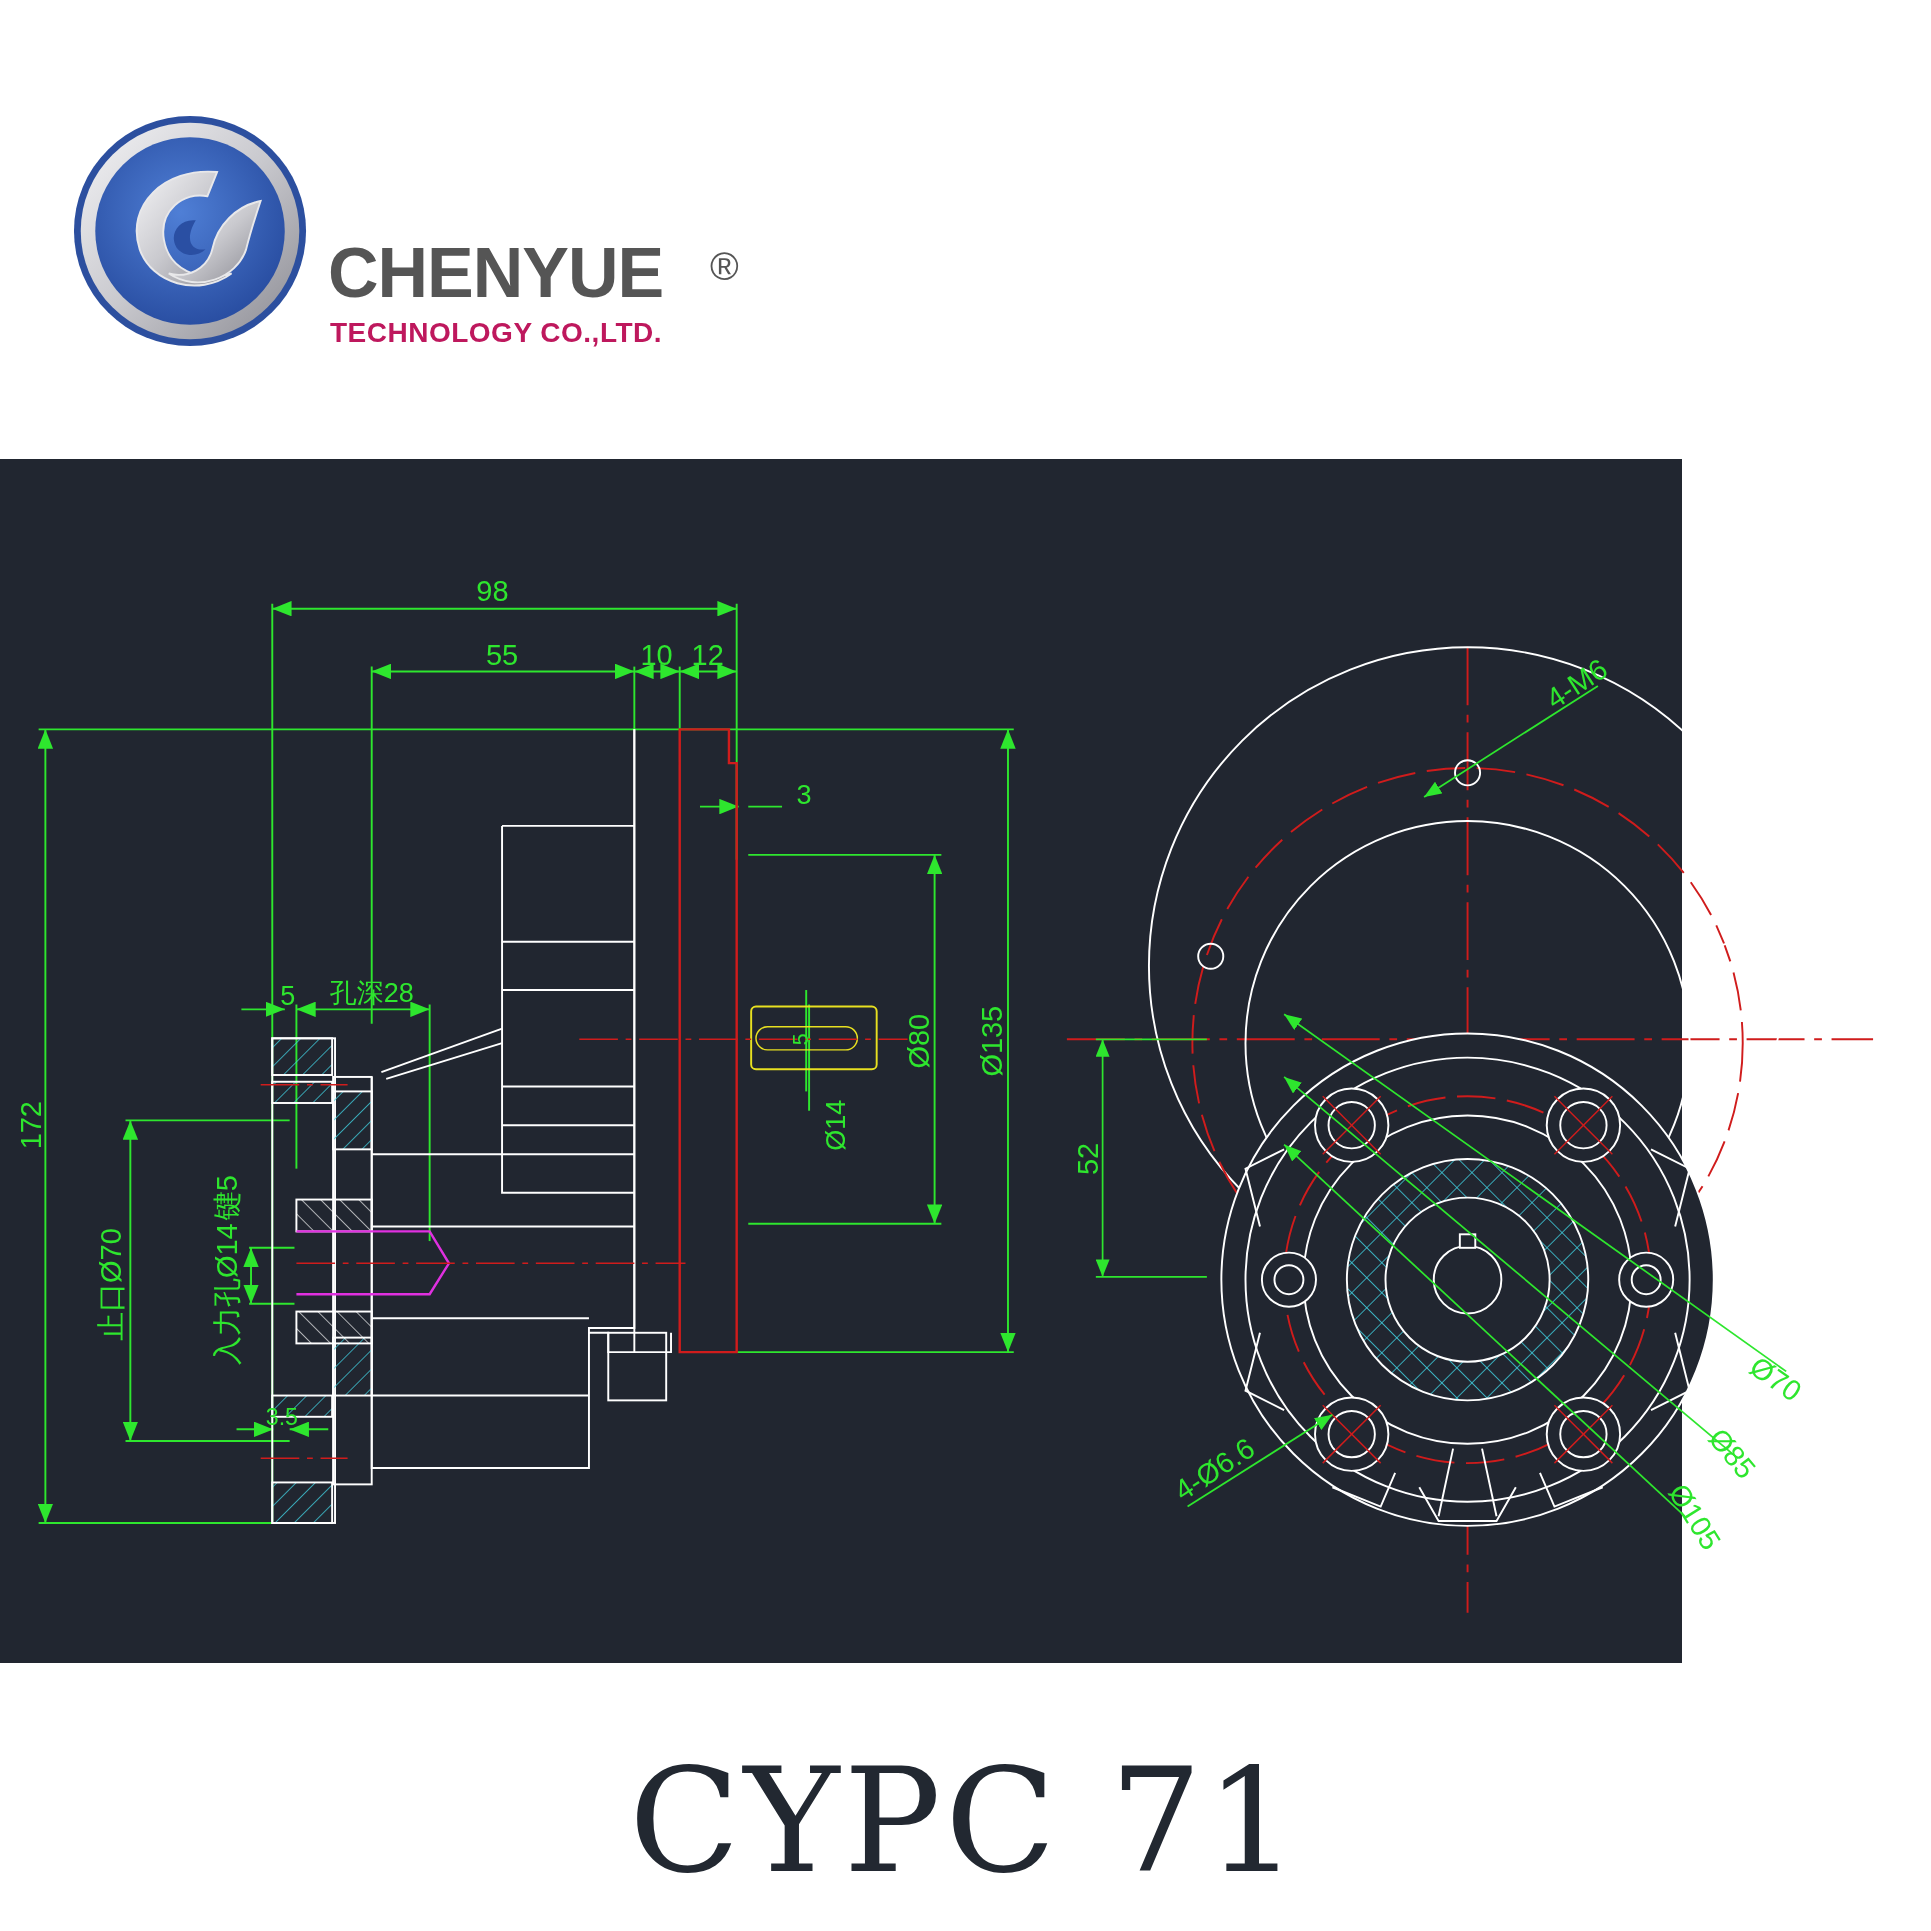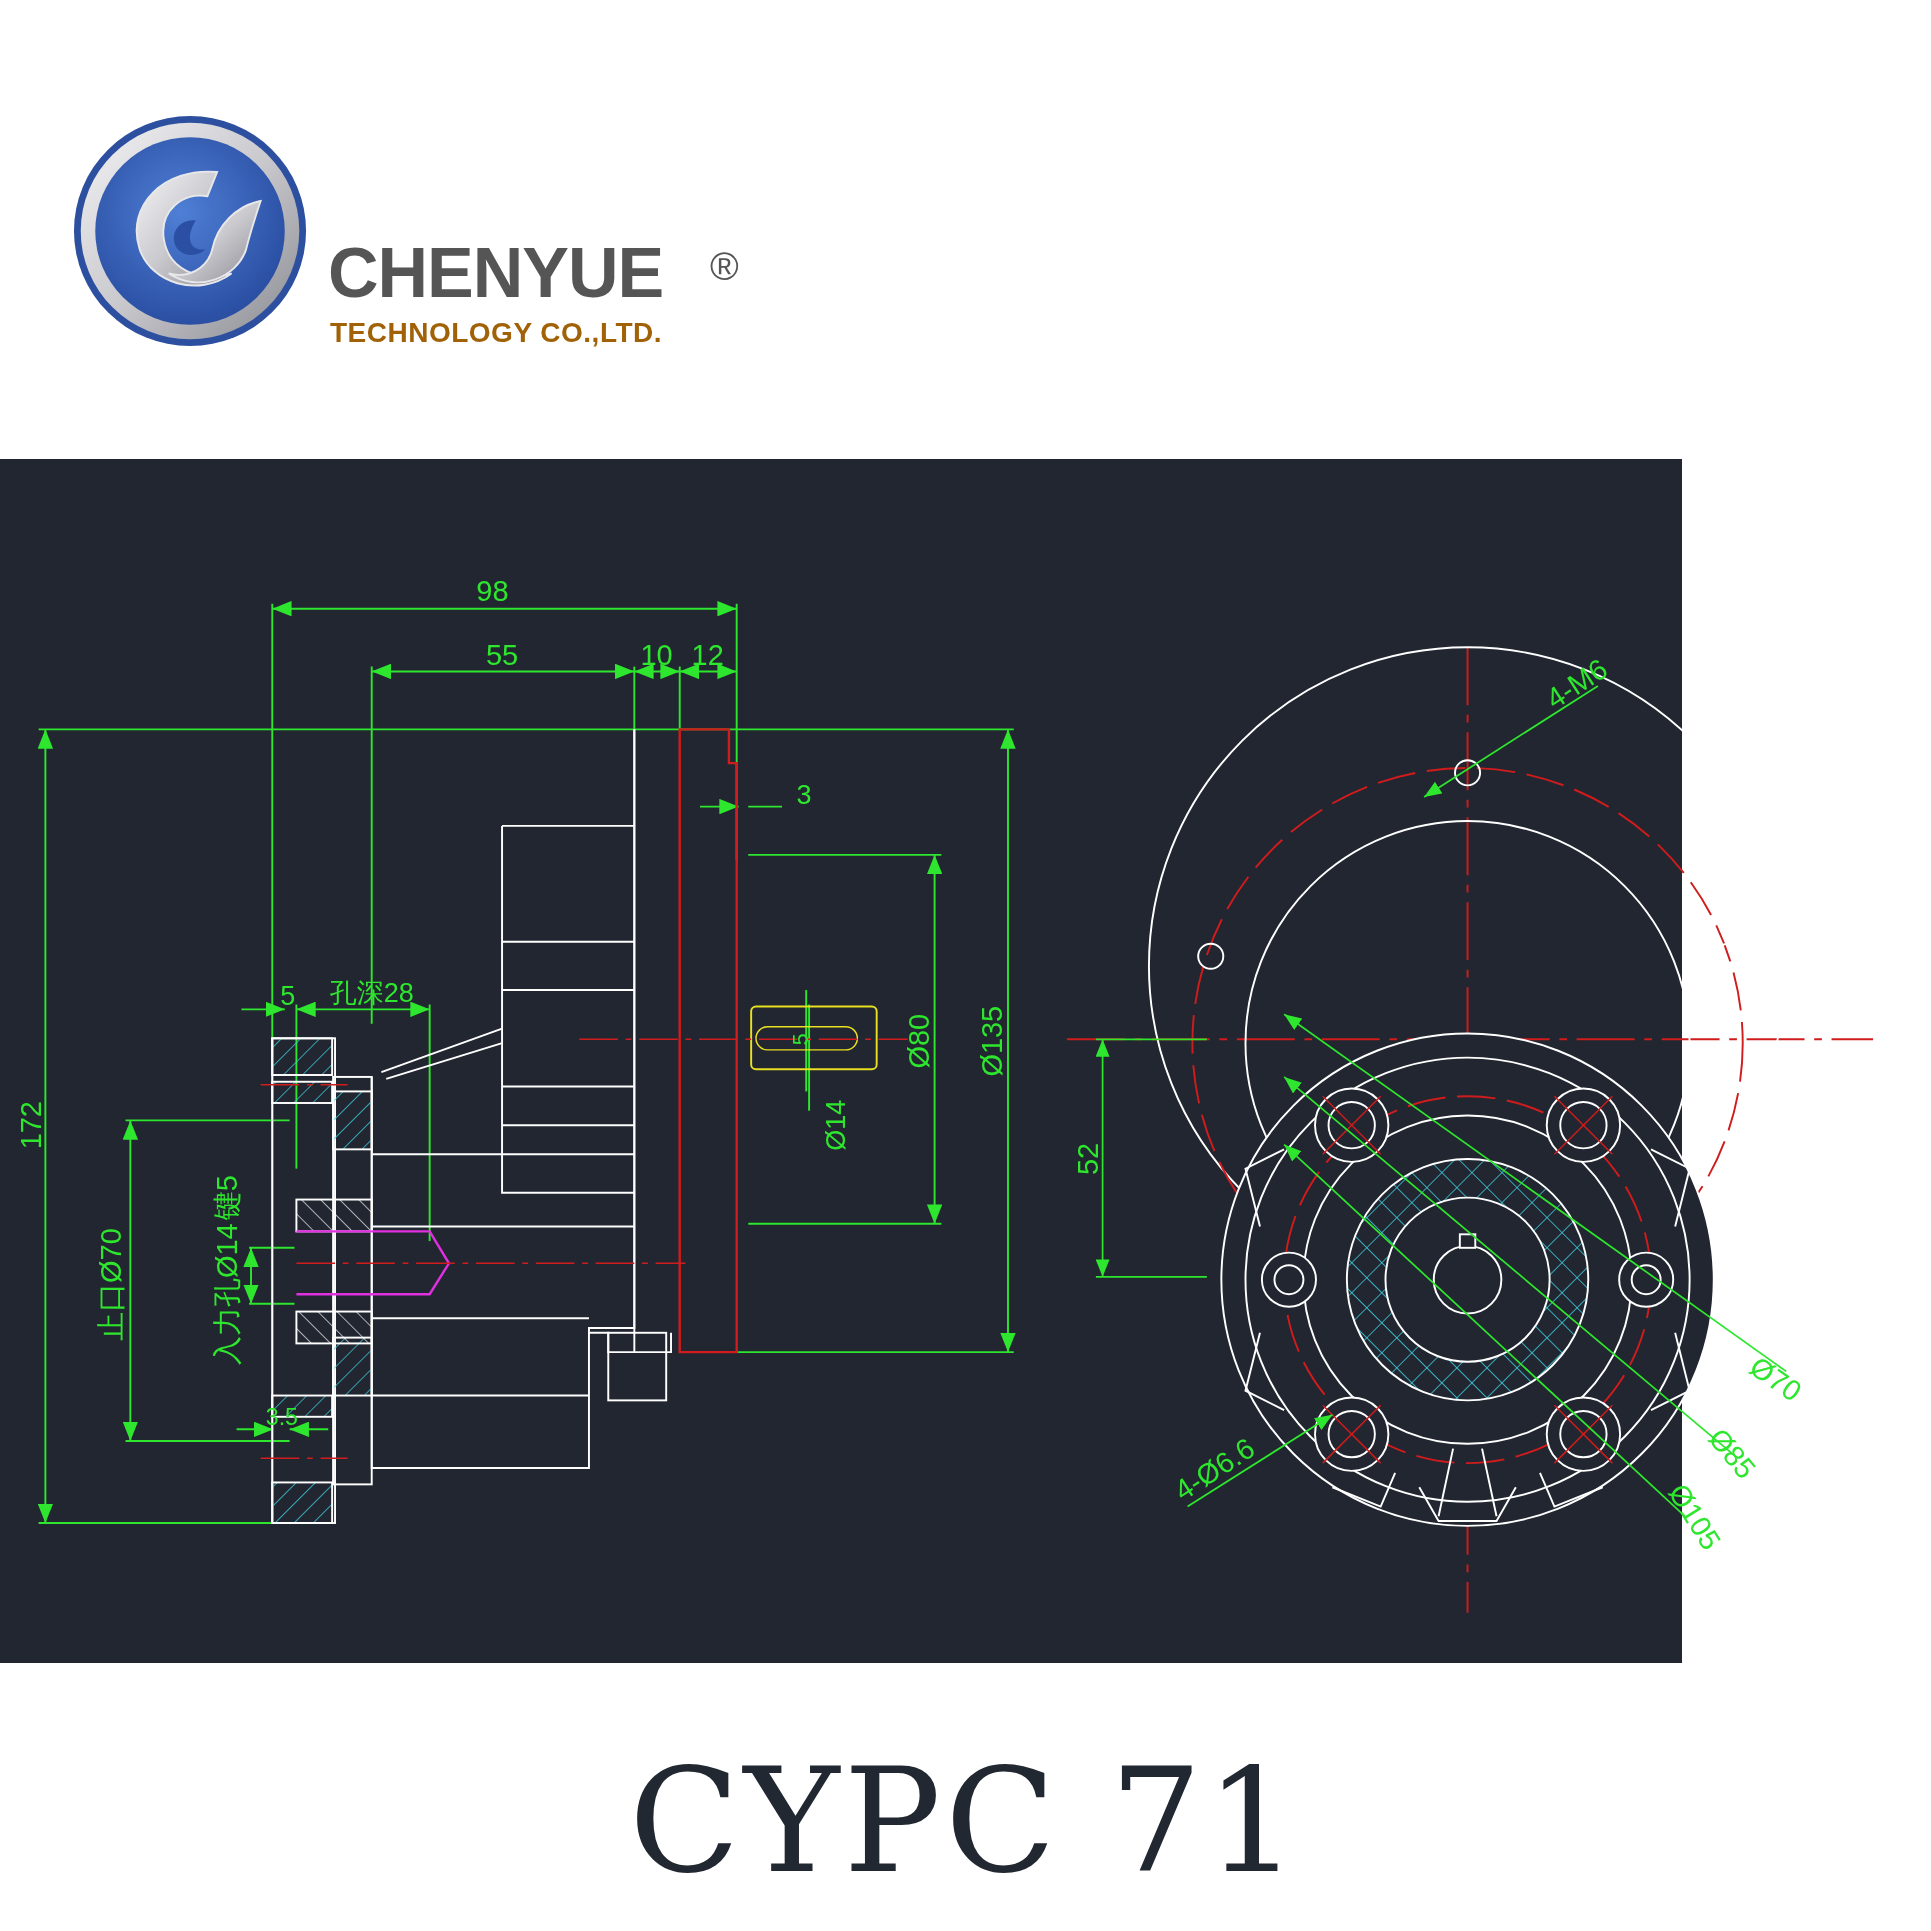--- a/index.html
+++ b/index.html
@@ -1,21 +1,21 @@
 <!DOCTYPE html>
 <html><head>
 <meta charset="utf-8">
 <style>
   html,body{margin:0;padding:0;background:#ffffff;}
   body{width:1931px;height:1931px;position:relative;overflow:hidden;font-family:"Liberation Sans",sans-serif;}
   .header{position:absolute;left:0;top:0;width:1931px;height:459px;background:#fff;}
   .logo{position:absolute;left:72px;top:114px;width:237px;height:234px;}
   .brand{position:absolute;left:328px;top:238px;font-family:"Liberation Sans",sans-serif;font-weight:bold;font-size:70px;color:#555555;letter-spacing:-1px;line-height:1;}
   .reg{position:absolute;left:710px;top:247px;font-family:"Liberation Sans",sans-serif;font-size:39px;color:#555555;line-height:1;}
-  .subtitle{position:absolute;left:330px;top:319px;font-family:"Liberation Sans",sans-serif;font-weight:bold;font-size:28px;color:#a16207;line-height:1;letter-spacing:0.5px;}
+  .subtitle{position:absolute;left:330px;top:319px;font-family:"Liberation Sans",sans-serif;font-weight:bold;font-size:28px;color:#be185d;line-height:1;letter-spacing:0.5px;}
   .drawing{position:absolute;left:0;top:459px;width:1682px;height:1204px;background:#212630;}
   .drawing svg{position:absolute;left:0;top:0;}
   .model{position:absolute;left:0;top:1748px;width:1931px;text-align:center;font-family:"DejaVu Serif",serif;font-weight:normal;font-size:145px;color:#222831;line-height:1;letter-spacing:3.9px;}
   .dimtxt{font-family:"Liberation Sans Narrow","Liberation Sans",sans-serif;fill:#2ee62e;}
 </style>
 </head>
 <body>
 
 <div class="header">
   <svg class="logo" viewBox="0 0 245 242">

